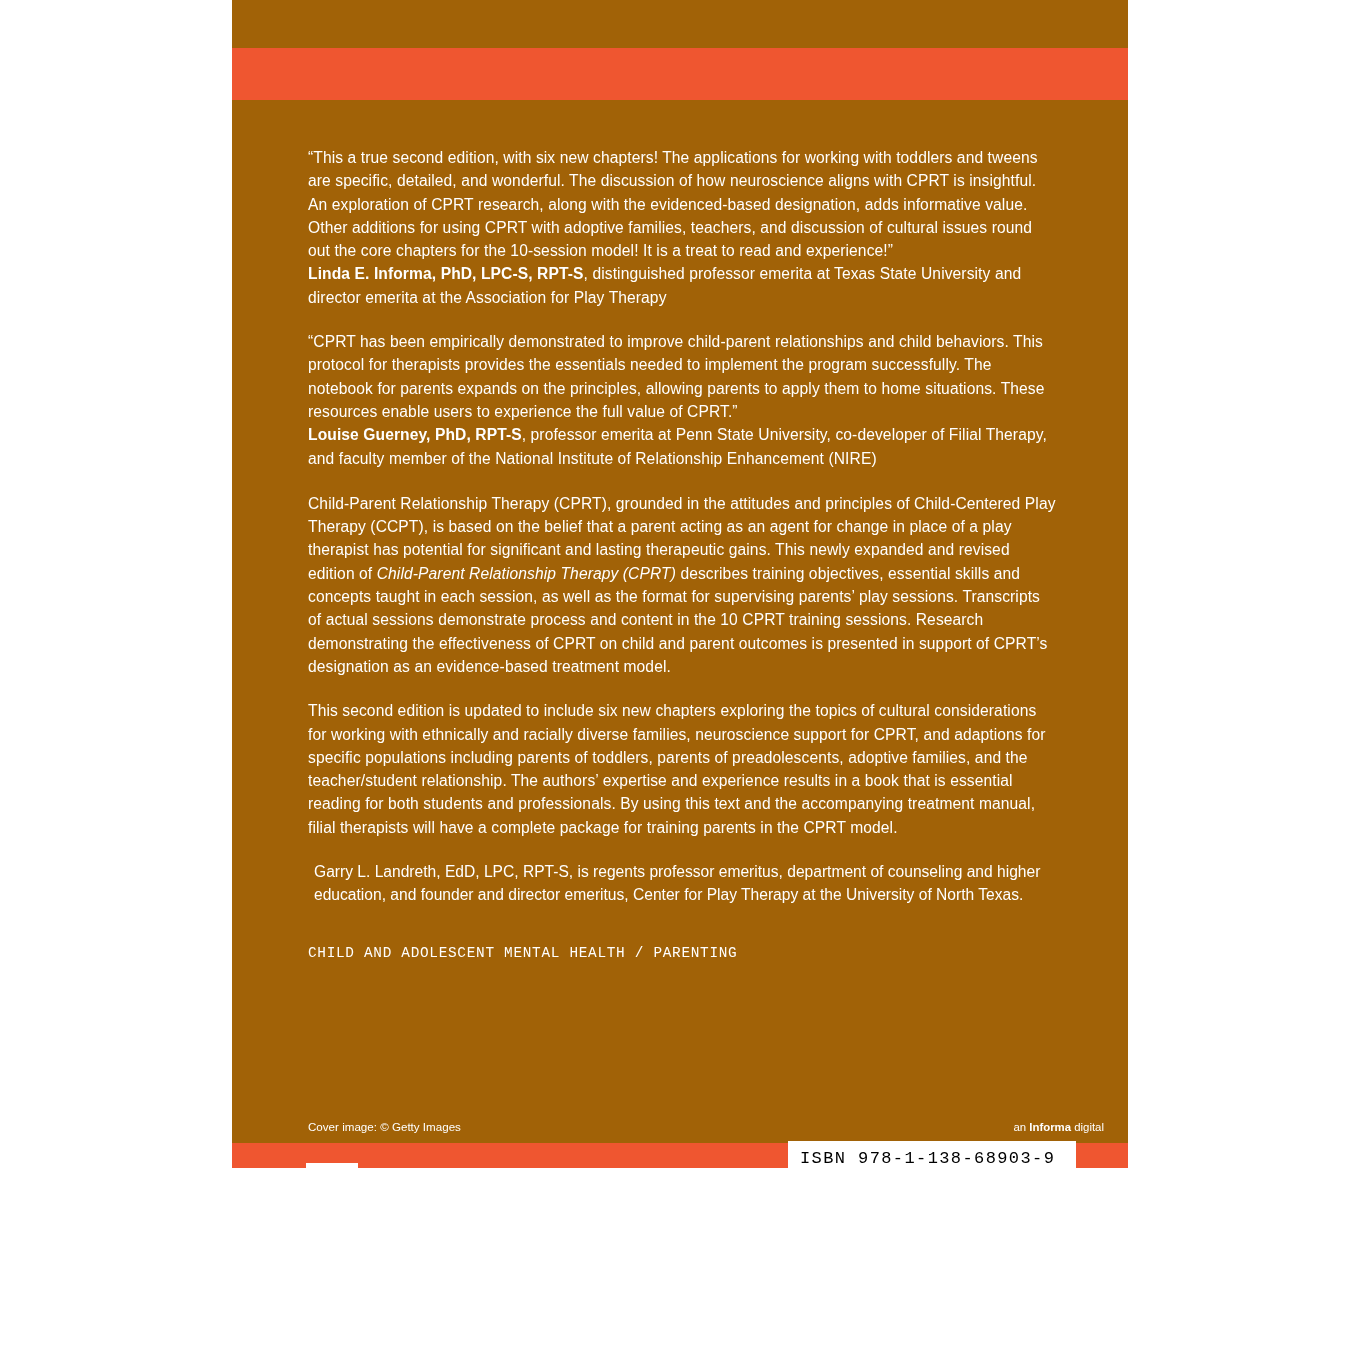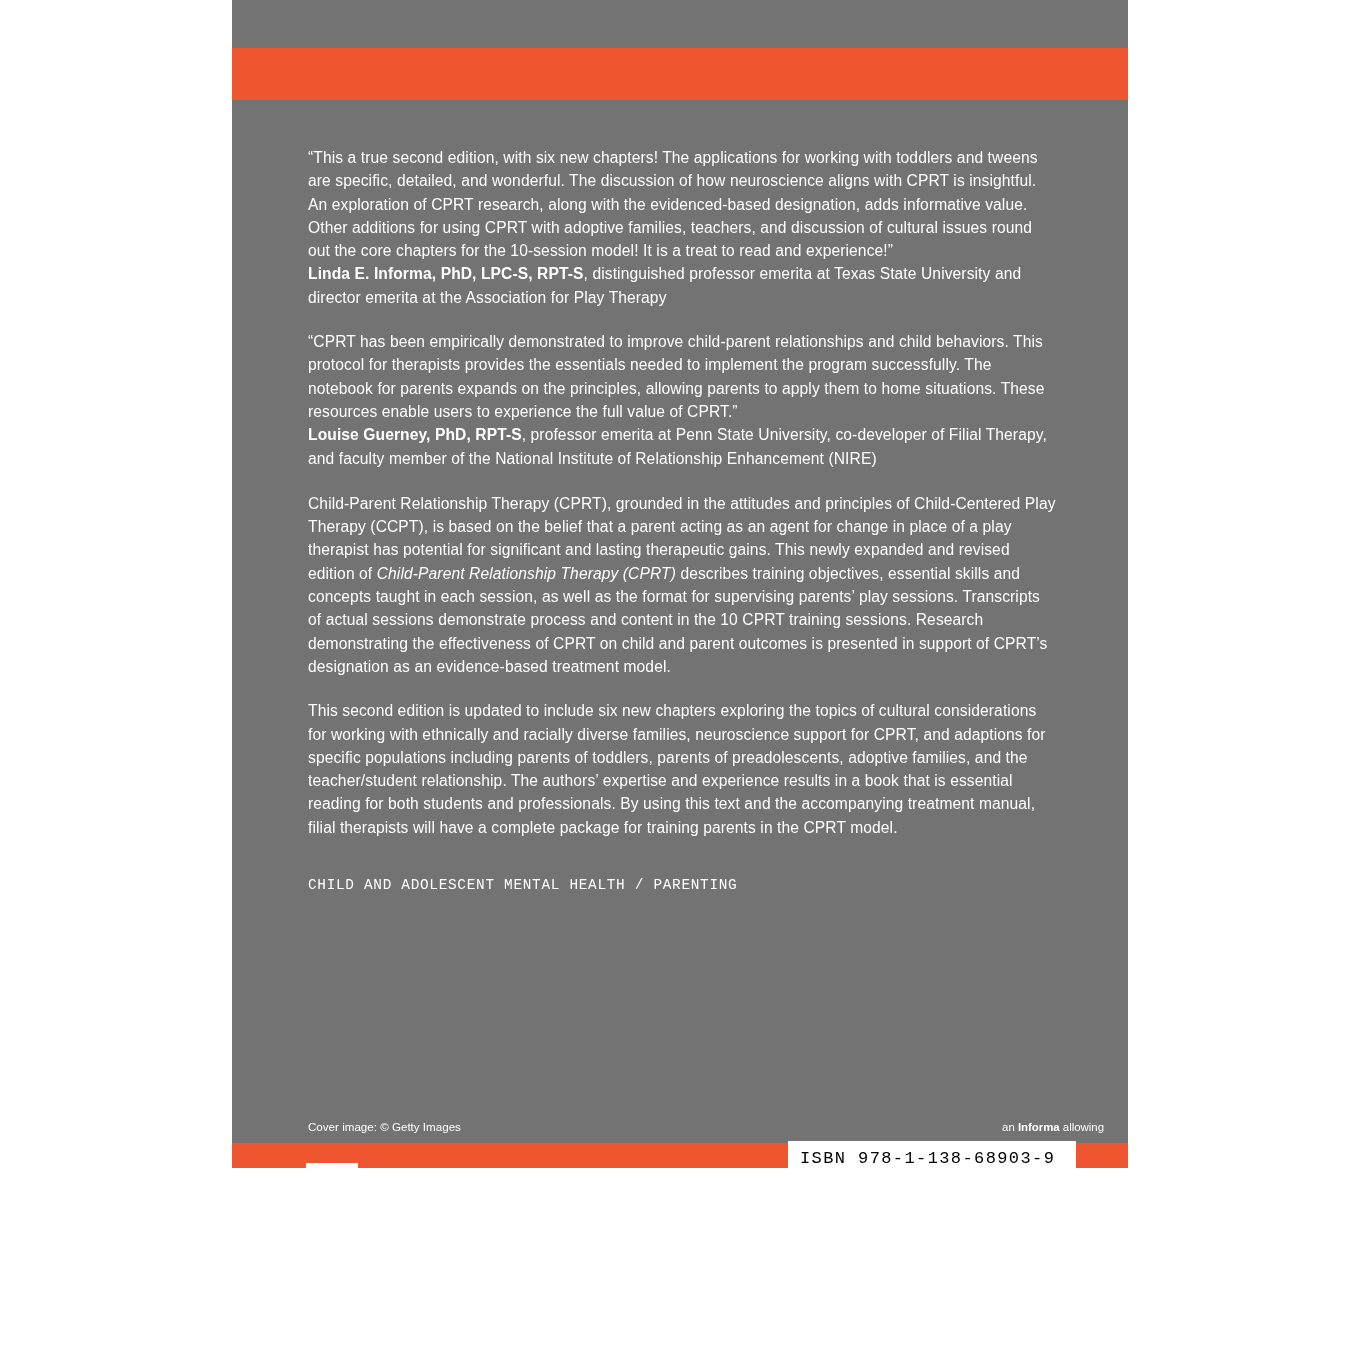--- a/index.html
+++ b/index.html
@@ -19,21 +19,21 @@
     height: 1360px;
     background: #ffffff;
   }
   
   .cover {
     position: absolute;
     left: 232px;
     top: 0px;
     width: 896px;
     height: 1168px;
-    background: #737373;
+    background: #a16207;
     overflow: hidden;
   }
   .top-band {
     position: absolute;
     left: 0;
     top: 48px;
     width: 896px;
     height: 52px;
     background: #ef5630;
   }
@@ -233,29 +233,32 @@
         <span>“CPRT has been empirically demonstrated to improve child-parent relationships and child behaviors. This protocol for therapists provides the essentials needed to implement the program successfully. The notebook for parents expands on the principles, allowing parents to apply them to home situations. These resources enable users to experience the full value of CPRT.”</span><br>
         <span class="nm">Louise Guerney, PhD, RPT-S</span><span>, professor emerita at Penn State University, co-developer of Filial Therapy, and faculty member of the National Institute of Relationship Enhancement (NIRE)</span>
       </p>
 
       <p class="para">
         <span>Child-Parent Relationship Therapy (CPRT), grounded in the attitudes and principles of Child-Centered Play Therapy (CCPT), is based on the belief that a parent acting as an agent for change in place of a play therapist has potential for significant and lasting therapeutic gains. This newly expanded and revised edition of </span><span class="it">Child-Parent Relationship Therapy (CPRT)</span><span> describes training objectives, essential skills and concepts taught in each session, as well as the format for supervising parents’ play sessions. Transcripts of actual sessions demonstrate process and content in the 10 CPRT training sessions. Research demonstrating the effectiveness of CPRT on child and parent outcomes is presented in support of CPRT’s designation as an evidence-based treatment model.</span>
       </p>
 
       <p class="para">This second edition is updated to include six new chapters exploring the topics of cultural considerations for working with ethnically and racially diverse families, neuroscience support for CPRT, and adaptions for specific populations including parents of toddlers, parents of preadolescents, adoptive families, and the teacher/student relationship. The authors’ expertise and experience results in a book that is essential reading for both students and professionals. By using this text and the accompanying treatment manual, filial therapists will have a complete package for training parents in the CPRT model.</p>
 
+      <p class="author-para">
+        <span class="nm">Garry L. Landreth, EdD, LPC, RPT-S</span><span>, is regents professor emeritus, department of counseling and higher education, and founder and director emeritus, Center for Play Therapy at the University of North Texas.</span>
+      </p>
 
 
       <div class="category">CHILD AND ADOLESCENT MENTAL HEALTH / PARENTING</div>
     </div>
 
     <div class="cover-image-credit">Cover image: © Getty Images</div>
 
     <div class="informa">
-      <span>an </span><b>Informa</b><span> allowing</span>
+      <span>an </span><b>Informa</b><span> digital</span>
     </div>
 
     <div class="logo-block">
       <div class="logo-mark">
         <div class="rglyph">R</div>
       </div>
     </div>
 
     <div class="url">www.detailed.com</div>
     <div class="ebook-note">Routledge titles are available as eBook editions in a range of digital formats</div>

